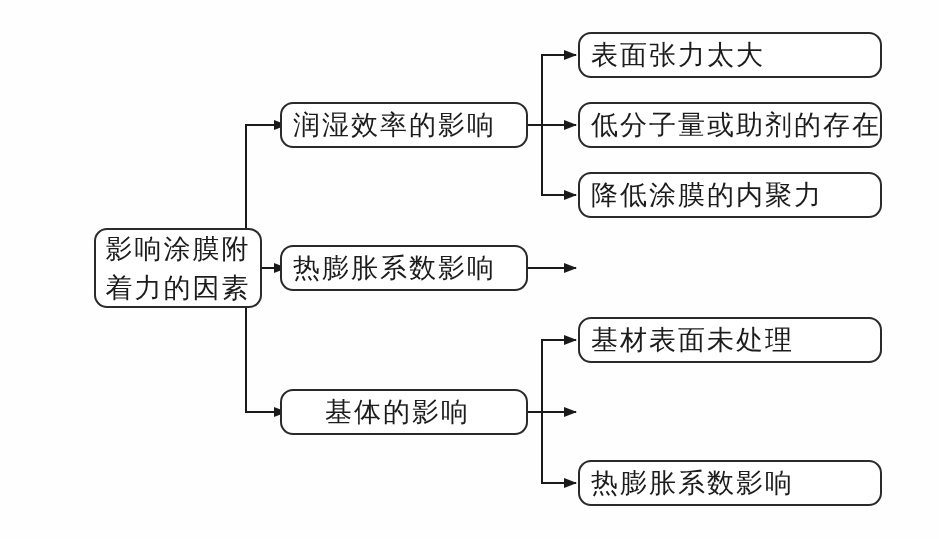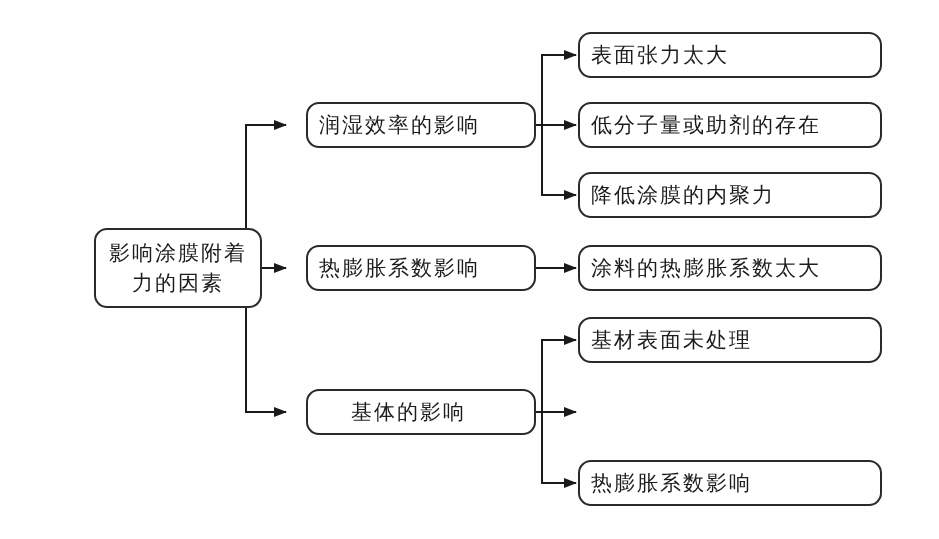--- a/index.html
+++ b/index.html
@@ -22,38 +22,38 @@
     height: 539px;
     pointer-events: none;
   }
   .node {
     position: absolute;
     box-sizing: border-box;
     background: #ffffff;
     border: 2px solid #2a2a2a;
     border-radius: 13px;
     color: #1c1c1c;
-    font-size: 21px;
+    font-size: 27px;
     letter-spacing: 2px;
     display: flex;
     align-items: center;
     white-space: nowrap;
     padding-left: 11px;
   }
   .node.root {
     left: 50px; top: 228px;
     width: 168px; height: 80px;
     justify-content: center;
     text-align: center;
     white-space: normal;
     line-height: 1.45;
     padding: 6px 8px;
     margin-left: 44px;
   }
-  .node.mid { left: 306px; width: 230px; height: 46px; }
+  .node.mid { left: 280px; width: 248px; height: 46px; }
   .node.leaf { left: 578px; width: 304px; height: 46px; }
 
   .node.mid-1 { top: 102px; }
   .node.mid-2 { top: 245px; }
   .node.mid-3 { top: 389px; padding-left: 43px; }
 
   .node.leaf-1 { top: 32px; }
   .node.leaf-2 { top: 102px; }
   .node.leaf-3 { top: 172px; }
   .node.leaf-4 { top: 245px; }
@@ -95,17 +95,16 @@
 
   <div class="node root">影响涂膜附着力的因素</div>
 
   <div class="node mid mid-1">润湿效率的影响</div>
   <div class="node mid mid-2">热膨胀系数影响</div>
   <div class="node mid mid-3">基体的影响</div>
 
   <div class="node leaf leaf-1">表面张力太大</div>
   <div class="node leaf leaf-2">低分子量或助剂的存在</div>
   <div class="node leaf leaf-3">降低涂膜的内聚力</div>
-  <div class="node leaf leaf-4">涂料的热膨胀系数太大</div>
   <div class="node leaf leaf-5">基材表面未处理</div>
   <div class="node leaf leaf-7">热膨胀系数影响</div>
 
 </div>
 
 </body></html>

